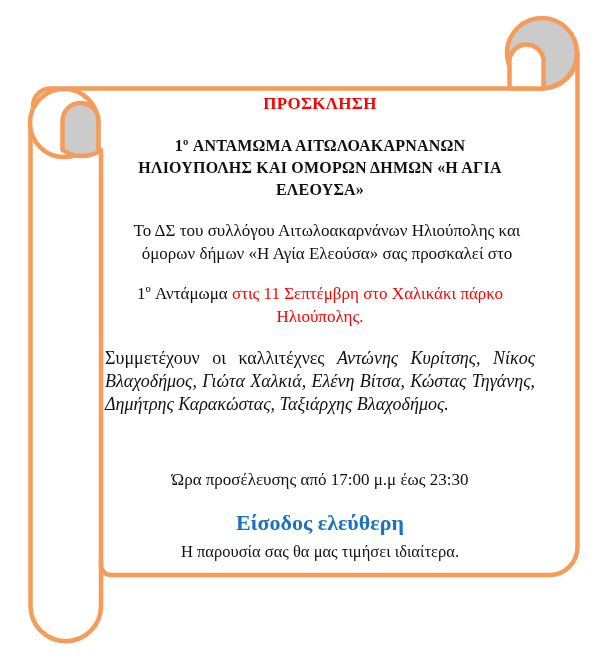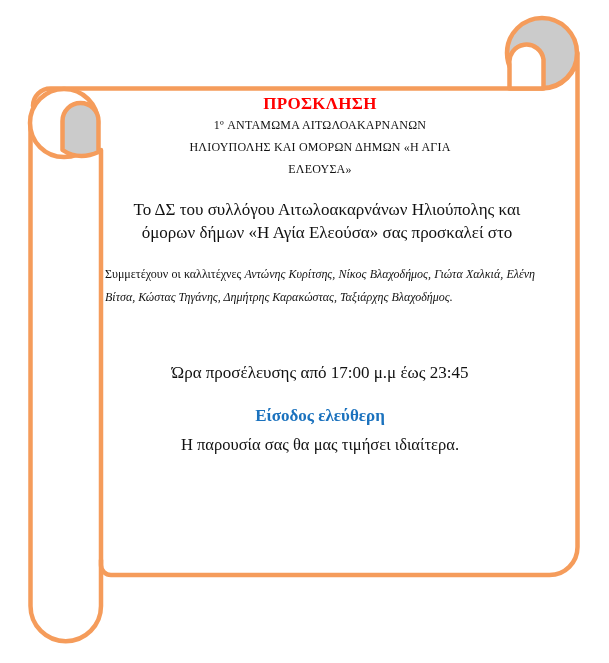--- a/index.html
+++ b/index.html
@@ -18,28 +18,28 @@
     color:var(--text);
   }
   .scroll{position:absolute;left:0;top:0;width:609px;height:663px;}
   .stroke{fill:none;stroke:var(--accent);stroke-width:4.5;stroke-linejoin:round;stroke-linecap:round;}
   .fill-paper{fill:var(--paper);stroke:none;}
   .fill-paper-stroked{fill:var(--paper);stroke:var(--accent);stroke-width:4.5;stroke-linejoin:round;}
   .fill-gray-stroked{fill:var(--curl-gray);stroke:var(--accent);stroke-width:4.5;stroke-linejoin:round;}
 
   .content{position:absolute;left:105px;top:88px;width:430px;}
   .title{margin-top:6px;line-height:20px;text-align:center;font-weight:bold;font-size:17px;letter-spacing:.3px;color:var(--red);}
-  .heading{font-weight:normal;font-size:12px;line-height:22px;text-align:center;white-space:pre-line;letter-spacing:.2px;}
+  .heading{margin-top:21px;font-weight:bold;font-size:16px;line-height:22px;text-align:center;white-space:pre-line;letter-spacing:.2px;}
   .intro{margin-top:18px;font-size:17px;line-height:23px;text-align:center;white-space:pre-line;padding-left:14px;}
   .event{margin-top:17px;font-size:17px;line-height:23px;text-align:center;white-space:pre-line;}
   .red{color:var(--red);}
-  .artists{margin-top:19px;font-size:12px;line-height:23px;text-align:justify;}
+  .artists{margin-top:19px;font-size:18px;line-height:23px;text-align:justify;}
   .italic{font-style:italic;}
   .time{margin-top:52px;font-size:17px;line-height:23px;text-align:center;}
-  .entrance{margin-top:20px;font-size:17px;line-height:23px;font-weight:bold;text-align:center;color:var(--blue);}
+  .entrance{margin-top:20px;font-size:22px;line-height:23px;font-weight:bold;text-align:center;color:var(--blue);}
   .closing{margin-top:6px;font-size:16.5px;line-height:23px;text-align:center;}
 </style>
 </head>
 <body>
 
 <div class="page">
 
   <svg class="scroll" viewBox="0 0 609 663" aria-hidden="true">
 
     <path class="fill-paper" d="M 47 88.5 H 542 A 35.5 35.5 0 0 0 577.5 53 V 547 A 28 28 0 0 1 549.5 575 H 111 A 10 10 0 0 1 101 565 V 88.5 Z"></path>
@@ -60,23 +60,25 @@
   <div class="content">
     <div class="title">ΠΡΟΣΚΛΗΣΗ</div>
 
     <div class="heading">1º ΑΝΤΑΜΩΜΑ ΑΙΤΩΛΟΑΚΑΡΝΑΝΩΝ
 ΗΛΙΟΥΠΟΛΗΣ ΚΑΙ ΟΜΟΡΩΝ ΔΗΜΩΝ «Η ΑΓΙΑ
 ΕΛΕΟΥΣΑ»</div>
 
     <div class="intro">Το ΔΣ του συλλόγου Αιτωλοακαρνάνων Ηλιούπολης και
 όμορων δήμων «Η Αγία Ελεούσα» σας προσκαλεί στο</div>
 
+    <div class="event"><span>1º Αντάμωμα </span><span class="red">στις 11 Σεπτέμβρη στο Χαλικάκι πάρκο
+Ηλιούπολης.</span></div>
 
     <div class="artists"><span>Συμμετέχουν οι  καλλιτέχνες </span><span class="italic">Αντώνης Κυρίτσης, Νίκος Βλαχοδήμος, Γιώτα Χαλκιά, Ελένη Βίτσα, Κώστας Τηγάνης, Δημήτρης Καρακώστας, Ταξιάρχης Βλαχοδήμος.</span></div>
 
-    <div class="time">Ώρα προσέλευσης από 17:00 μ.μ έως 23:45</div>
+    <div class="time">Ώρα προσέλευσης από 17:00 μ.μ έως 23:30</div>
 
     <div class="entrance">Είσοδος ελεύθερη</div>
 
     <div class="closing">Η παρουσία σας θα μας τιμήσει ιδιαίτερα.</div>
   </div>
 
 </div>
 
 </body></html>

